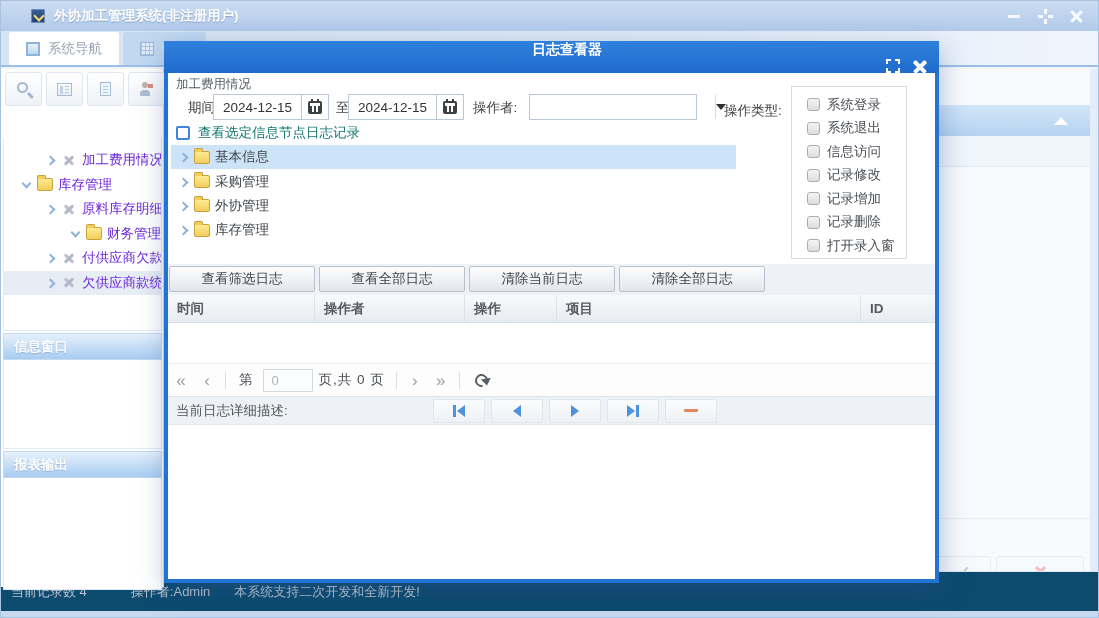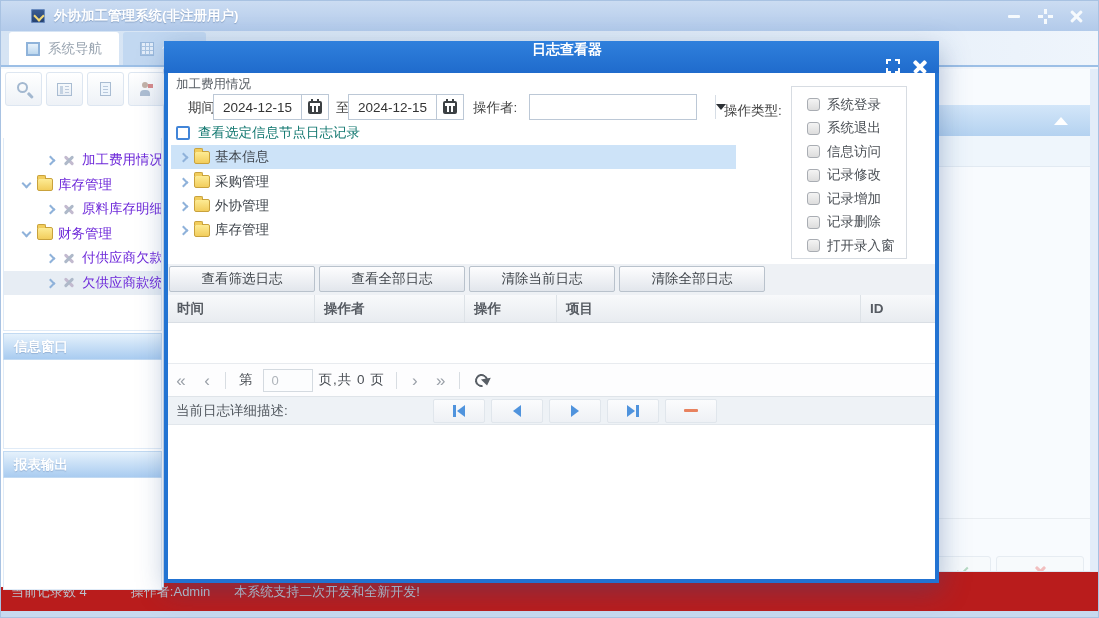--- a/index.html
+++ b/index.html
@@ -73,21 +73,21 @@
   .arr{width:14px;height:14px;position:relative;flex:none;margin-right:3px;}
   .arrow-right .arr::before{content:"";position:absolute;left:3px;top:4px;width:5px;height:5px;border-right:2px solid #8fb2da;border-top:2px solid #8fb2da;transform:rotate(45deg);}
   .arrow-down .arr::before{content:"";position:absolute;left:3px;top:2px;width:5px;height:5px;border-right:2px solid #8fb2da;border-top:2px solid #8fb2da;transform:rotate(135deg);}
   .nicon{width:16px;height:13px;position:relative;flex:none;margin-right:5px;}
   .icon-folder .nicon{background:linear-gradient(#fdeb94,#f2cd5c);border:1px solid #c9a23c;border-radius:2px;}
   .icon-folder .nicon::before{content:"";position:absolute;top:-4px;left:-1px;width:7px;height:3px;background:#f2cd5c;border:1px solid #c9a23c;border-bottom:none;border-radius:2px 2px 0 0;}
   .icon-tool .nicon::before,.icon-tool .nicon::after{content:"";position:absolute;left:2px;top:5px;width:12px;height:3px;border-radius:2px;background:#c3bacf;}
   .icon-tool .nicon::before{transform:rotate(45deg);} .icon-tool .nicon::after{transform:rotate(-45deg);background:#aeb9c9;}
 
   
-  .statusbar{position:absolute;left:0;right:0;bottom:6px;height:40px;background:#b91c1c;border-top:1px solid #dde7f2;display:flex;align-items:center;color:#bcc3cd;font-size:13px;}
+  .statusbar{position:absolute;left:0;right:0;bottom:6px;height:40px;background:#0c4a6e;border-top:1px solid #dde7f2;display:flex;align-items:center;color:#bcc3cd;font-size:13px;}
   .st1{margin-left:10px;} .st2{margin-left:44px;} .st3{margin-left:24px;}
   .bottom-strip{position:absolute;left:0;right:0;bottom:0;height:6px;background:#c7d9ef;}
 
   
   .dialog{position:absolute;left:163px;top:40px;width:775px;height:542px;z-index:10;box-shadow:2px 8px 26px rgba(40,80,140,.35);}
   .dlg-title{height:32px;background:linear-gradient(#2f80dc,#1f6bcc);display:flex;align-items:center;color:#fff;font-weight:bold;font-size:14px;padding-left:31px;flex-direction:column;}
   .dlg-controls{margin-left:auto;display:flex;gap:13px;margin-right:12px;align-items:center;}
   .dc{width:14px;height:14px;position:relative;cursor:pointer;}
   .dc-max{background:
     linear-gradient(#fff,#fff) 0 0/5px 2px no-repeat,
@@ -228,21 +228,21 @@
           <div class="trow arrow-down icon-folder" style="padding-left: 16px;">
             <span class="arr"></span>
             <span class="nicon"></span>
             <span>库存管理</span>
           </div>
           <div class="trow arrow-right icon-tool" style="padding-left: 40px;">
             <span class="arr"></span>
             <span class="nicon"></span>
             <span>原料库存明细</span>
           </div>
-          <div class="trow arrow-down icon-folder" style="padding-left: 16px;">
+          <div class="trow arrow-down icon-folder" style="padding-left: 16px; justify-content: flex-end;">
             <span class="arr"></span>
             <span class="nicon"></span>
             <span>财务管理</span>
           </div>
           <div class="trow arrow-right icon-tool" style="padding-left: 40px;">
             <span class="arr"></span>
             <span class="nicon"></span>
             <span>付供应商欠款查询</span>
           </div>
           <div class="trow selected arrow-right icon-tool" style="padding-left: 40px;">

